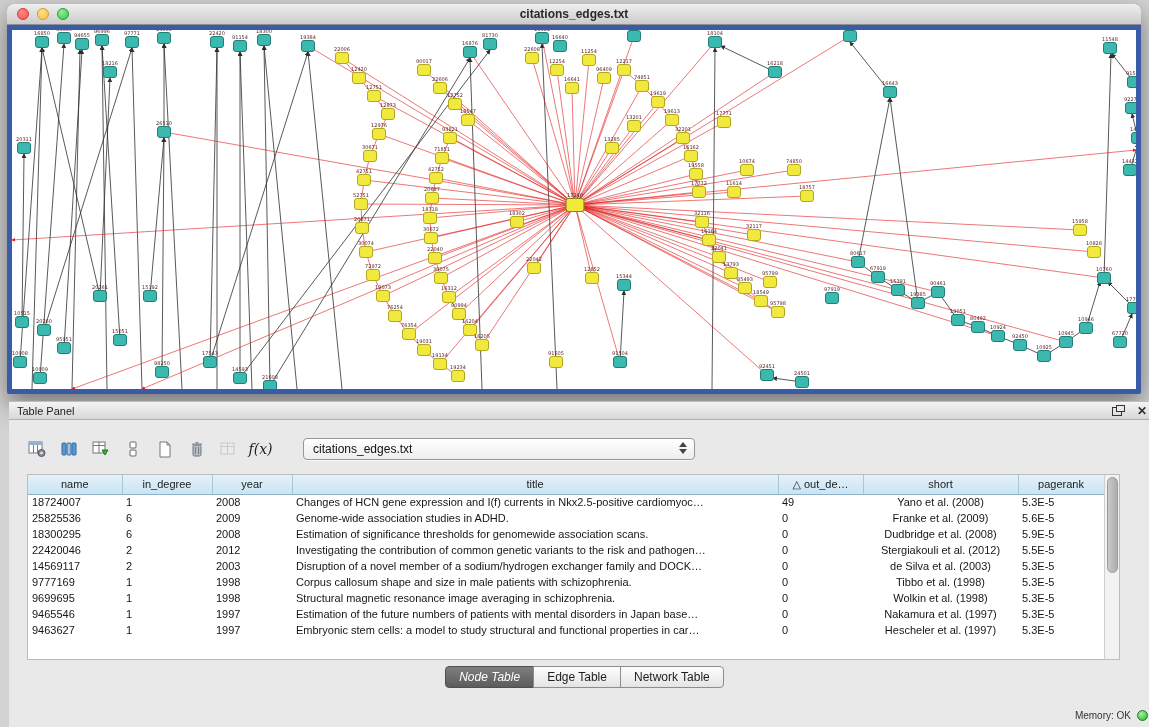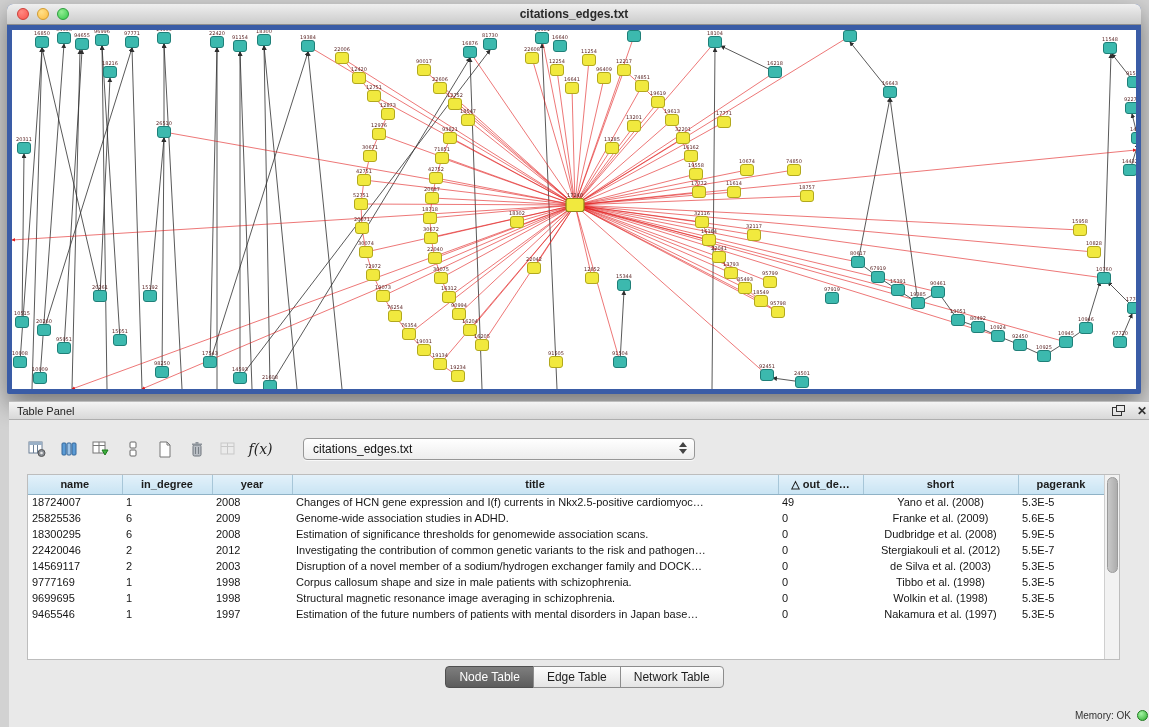--- a/index.html
+++ b/index.html
@@ -47,32 +47,32 @@
     padding-left:9px; position:relative; box-shadow:0 1px 0 rgba(255,255,255,.7); }
   .combo .arrows { position:absolute; right:7px; top:3px; display:flex; flex-direction:column; gap:2px; }
   .combo .arrows i { width:0; height:0; border-left:4px solid transparent; border-right:4px solid transparent; display:block; }
   .combo .arrows i.up { border-bottom:5px solid #444; }
   .combo .arrows i.down { border-top:5px solid #444; }
 
   .table-wrap { margin:10px 0 0 18px; width:1093px; height:186px; background:#ffffff;
     border:1px solid #bdbdbd; position:relative; overflow:hidden; }
   table { border-collapse:collapse; table-layout:fixed; width:1076px; }
   th { height:19px; background:linear-gradient(#e3f1fa,#c9e4f3); border-right:1px solid #a7c6d8;
-    border-bottom:1px solid #8fb2c6; font-size:11px; font-weight:bold; color:#1c1c1c; text-align:center;
+    border-bottom:1px solid #8fb2c6; font-size:11px; font-weight:normal; color:#1c1c1c; text-align:center;
     overflow:hidden; white-space:nowrap; }
   td { height:16px; font-size:11px; color:#161616; padding:0 4px; overflow:hidden; white-space:nowrap; }
   td.col-short { text-align:center; }
   .vscroll { position:absolute; right:0; top:0; width:15px; height:100%; background:#f2f2f2; border-left:1px solid #cfcfcf; }
   .vthumb { position:absolute; left:2px; top:2px; width:11px; height:96px; border-radius:6px;
     background:linear-gradient(90deg,#c9c9c9,#adadad); border:1px solid #9a9a9a; }
 
   .tabs-row { margin-top:6px; display:flex; justify-content:center; }
   .tab { font-size:12px; color:#1d1d1d; padding:3px 13px; border:1px solid #8d8d8d; margin-left:-1px;
     background:linear-gradient(#fdfdfd,#e4e4e4); }
-  .tab:first-child { border-radius:4px 0 0 4px; margin-left:2px; }
+  .tab:first-child { border-radius:4px 0 0 4px; margin-left:2px;font-style:italic; }
   .tab:last-child { border-radius:0 4px 4px 0;text-align:center; }
   .tab.selected { background:linear-gradient(#7e7e7e,#5c5c5c); color:#fff; border-color:#4f4f4f; }
 
   .status-bar { position:absolute; right:10px; bottom:6px; display:flex; align-items:center; font-size:10px; color:#333; }
   .led { width:11px; height:11px; border-radius:50%; margin-left:6px;
     background:radial-gradient(circle at 35% 30%, #a4f3a4, #2fae2f); border:1px solid #1d7a1d; }
 </style>
 </head>
 <body>
 
@@ -648,21 +648,21 @@
             <td class="col-short">Dudbridge et al. (2008)</td>
             <td class="col-pagerank">5.9E-5</td>
           </tr>
           <tr>
             <td class="col-name">22420046</td>
             <td class="col-in_degree">2</td>
             <td class="col-year">2012</td>
             <td class="col-title">Investigating the contribution of common genetic variants to the risk and pathogen…</td>
             <td class="col-out_degree">0</td>
             <td class="col-short">Stergiakouli et al. (2012)</td>
-            <td class="col-pagerank">5.5E-7</td>
+            <td class="col-pagerank">5.5E-5</td>
           </tr>
           <tr>
             <td class="col-name">14569117</td>
             <td class="col-in_degree">2</td>
             <td class="col-year">2003</td>
             <td class="col-title">Disruption of a novel member of a sodium/hydrogen exchanger family and DOCK…</td>
             <td class="col-out_degree">0</td>
             <td class="col-short">de Silva et al. (2003)</td>
             <td class="col-pagerank">5.3E-5</td>
           </tr>
@@ -686,20 +686,29 @@
           </tr>
           <tr>
             <td class="col-name">9465546</td>
             <td class="col-in_degree">1</td>
             <td class="col-year">1997</td>
             <td class="col-title">Estimation of the future numbers of patients with mental disorders in Japan base…</td>
             <td class="col-out_degree">0</td>
             <td class="col-short">Nakamura et al. (1997)</td>
             <td class="col-pagerank">5.3E-5</td>
           </tr>
+          <tr>
+            <td class="col-name">9463627</td>
+            <td class="col-in_degree">1</td>
+            <td class="col-year">1997</td>
+            <td class="col-title">Embryonic stem cells: a model to study structural and functional properties in car…</td>
+            <td class="col-out_degree">0</td>
+            <td class="col-short">Hescheler et al. (1997)</td>
+            <td class="col-pagerank">5.3E-5</td>
+          </tr>
         </tbody>
     </table>
     <div class="vscroll">
       <div class="vthumb"></div>
     </div>
   </div>
 
   <div class="tabs-row">
     <button class="tab selected">Node Table</button>
     <button class="tab">Edge Table</button>

